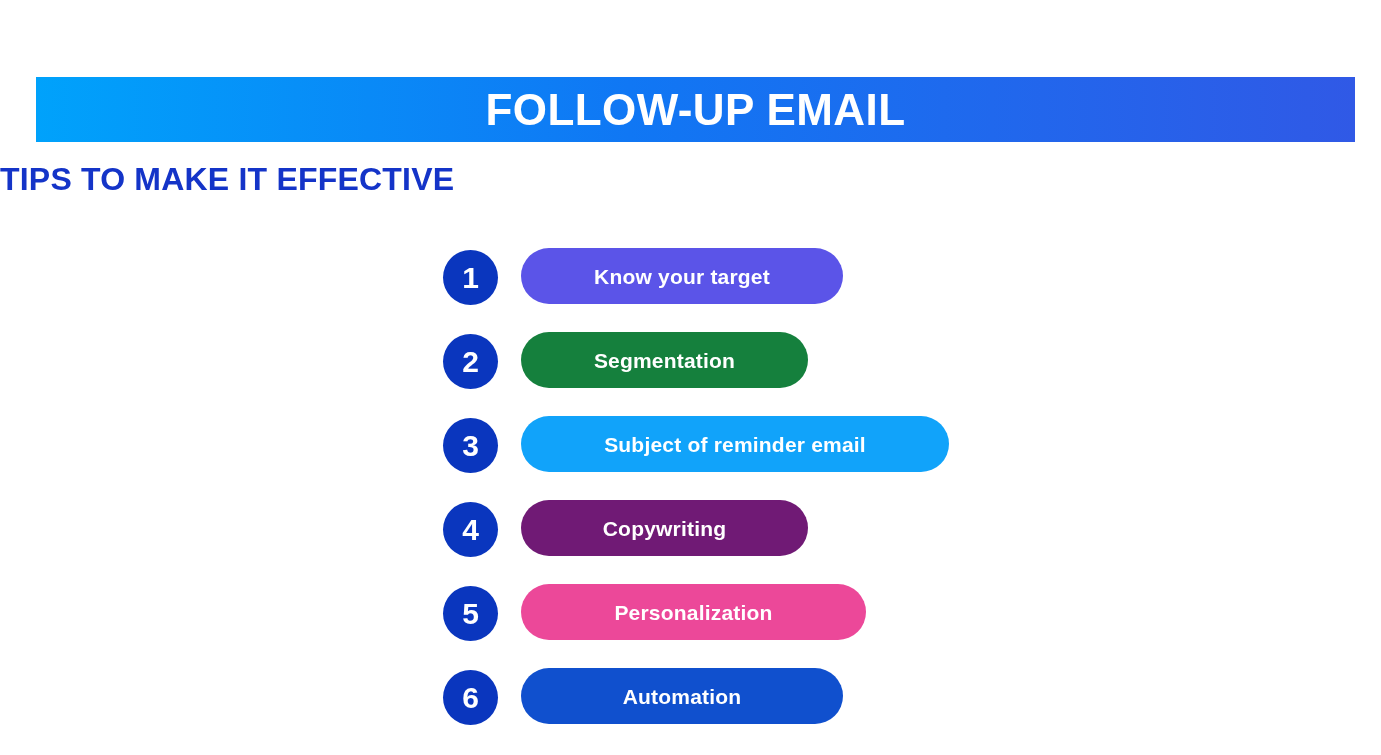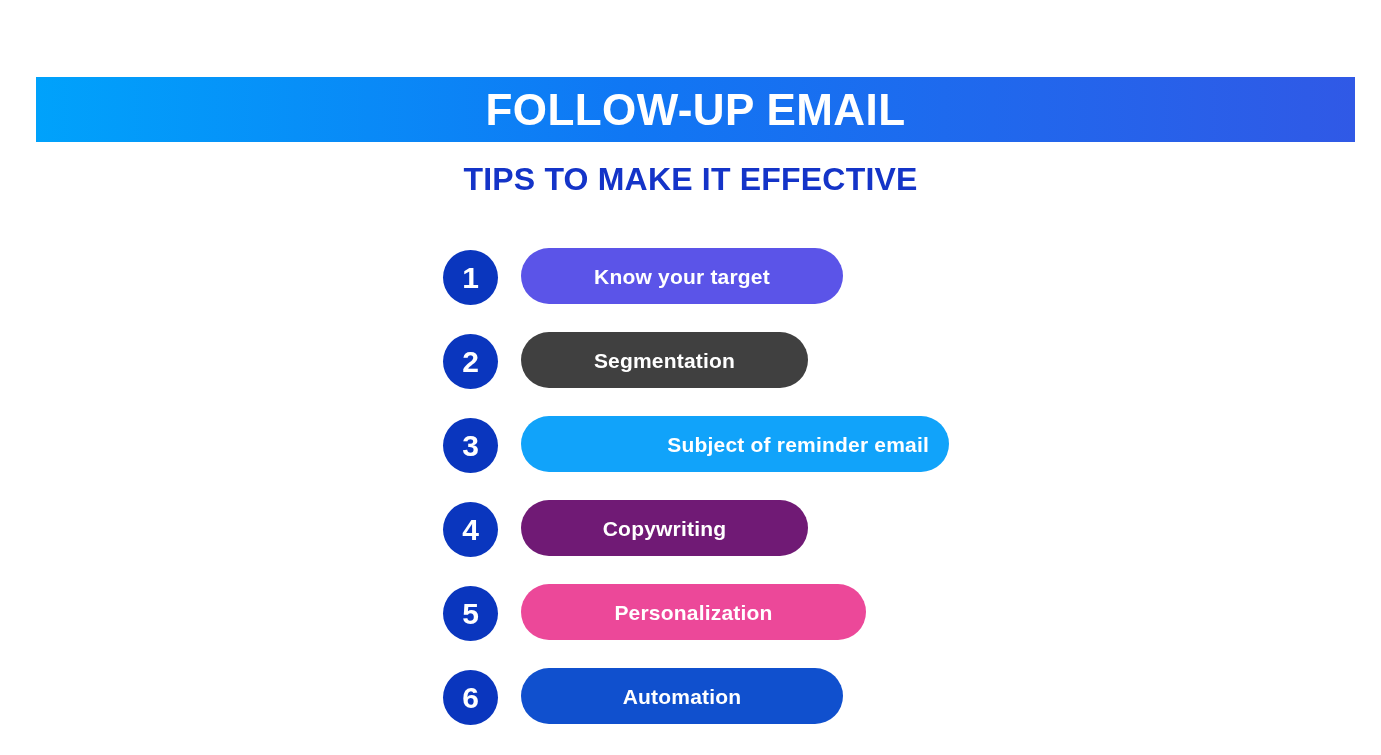--- a/index.html
+++ b/index.html
@@ -44,21 +44,21 @@
     white-space: nowrap;
     font-family: "Liberation Sans", sans-serif;
   }
 
   
   .subtitle {
     position: absolute;
     left: 0;
     top: 124px;
     width: 1381px;
-    text-align: center;
+    text-align: left;
     color: #1434C8;
     font-size: 32px;
     font-weight: bold;
     letter-spacing: 0.2px;
     line-height: 1.2;
     font-family: "Liberation Sans", sans-serif;
   }
 
   
   .tips-list {
@@ -132,29 +132,29 @@
           <span class="tip-badge-number">1</span>
         </div>
         <div class="tip-pill" style="background: rgb(91, 84, 232); width: 322px;">
           <span class="tip-pill-label">Know your target</span>
         </div>
       </div>
       <div class="tip-row">
         <div class="tip-badge" style="background: rgb(10, 54, 190);">
           <span class="tip-badge-number">2</span>
         </div>
-        <div class="tip-pill" style="background: #404040; width: 287px;">
+        <div class="tip-pill" style="background: #15803d; width: 287px;">
           <span class="tip-pill-label">Segmentation</span>
         </div>
       </div>
       <div class="tip-row">
         <div class="tip-badge" style="background: rgb(10, 54, 190);">
           <span class="tip-badge-number">3</span>
         </div>
-        <div class="tip-pill" style="background: rgb(17, 163, 250); width: 428px; justify-content: flex-end;">
+        <div class="tip-pill" style="background: rgb(17, 163, 250); width: 428px;">
           <span class="tip-pill-label">Subject of reminder email</span>
         </div>
       </div>
       <div class="tip-row">
         <div class="tip-badge" style="background: rgb(10, 54, 190);">
           <span class="tip-badge-number">4</span>
         </div>
         <div class="tip-pill" style="background: #701a75; width: 287px;">
           <span class="tip-pill-label">Copywriting</span>
         </div>

